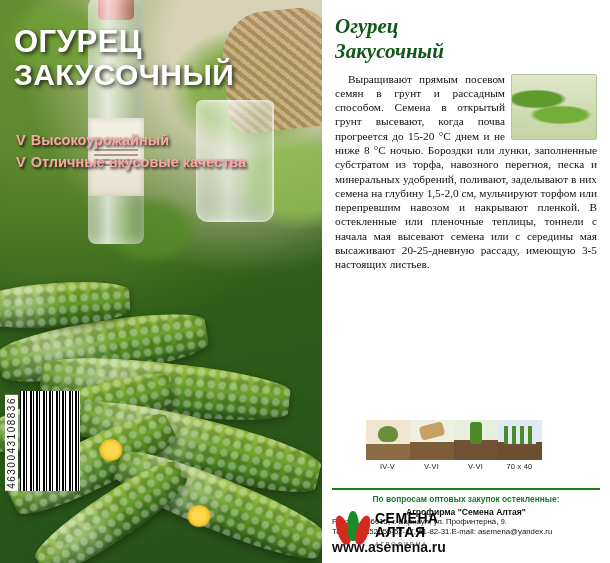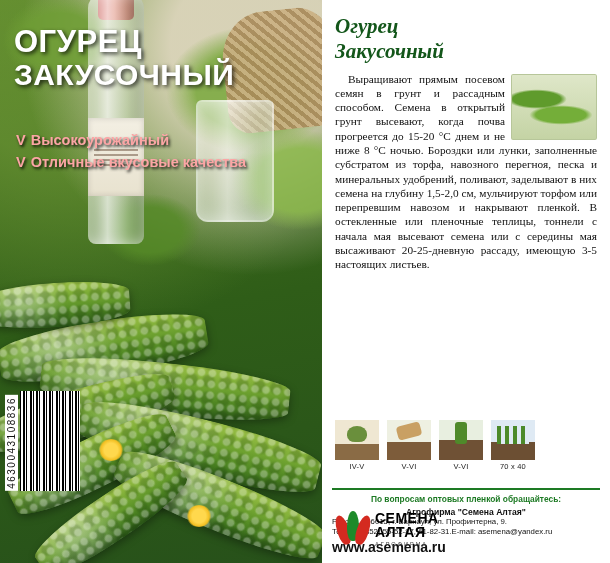--- a/index.html
+++ b/index.html
@@ -237,22 +237,21 @@
       linear-gradient(180deg, #dfe7c9, #c4d3a4);
     box-shadow: 0 0 0 1px #b7c69a inset;
   }
 
   
   .picto-row {
     position: absolute;
     left: 13px; bottom: 92px;
     width: 237px;
     display: flex;
-    justify-content: flex-start;
-    gap: 8px;
+    justify-content: center;
   }
   .picto {
     width: 44px;
     text-align: center;
   }
   .picto-img {
     width: 44px; height: 40px;
     margin: 0 auto 2px auto;
     position: relative;
     overflow: hidden;
@@ -424,21 +423,21 @@
         <div class="picto-label">V-VI</div>
       </div>
       <div class="picto">
         <div class="picto-img p4"></div>
         <div class="picto-label">70 x 40</div>
       </div>
     </div>
 
     <div class="footer">
       <div class="footer-rule"></div>
-      <div class="f-line-green">По вопросам оптовых пленкой обращайтесь:</div>
+      <div class="f-line-green">По вопросам оптовых закупок остекленные:</div>
       <div class="f-company">Агрофирма "Семена Алтая"</div>
       <div class="f-addr">Россия, 656015, г. Барнаул, ул. Профинтерна, 9.</div>
       <div class="f-phone">Тел.: 8 (3852) 55-52-87, 61-82-31.E-mail: asemena@yandex.ru</div>
       <div class="f-site">www.asemena.ru</div>
       <div class="logo">
         <div class="logo-mark">
           <div class="lf lf1"></div>
             <div class="lf lf2"></div>
             <div class="lf lf3"></div>
         </div>

